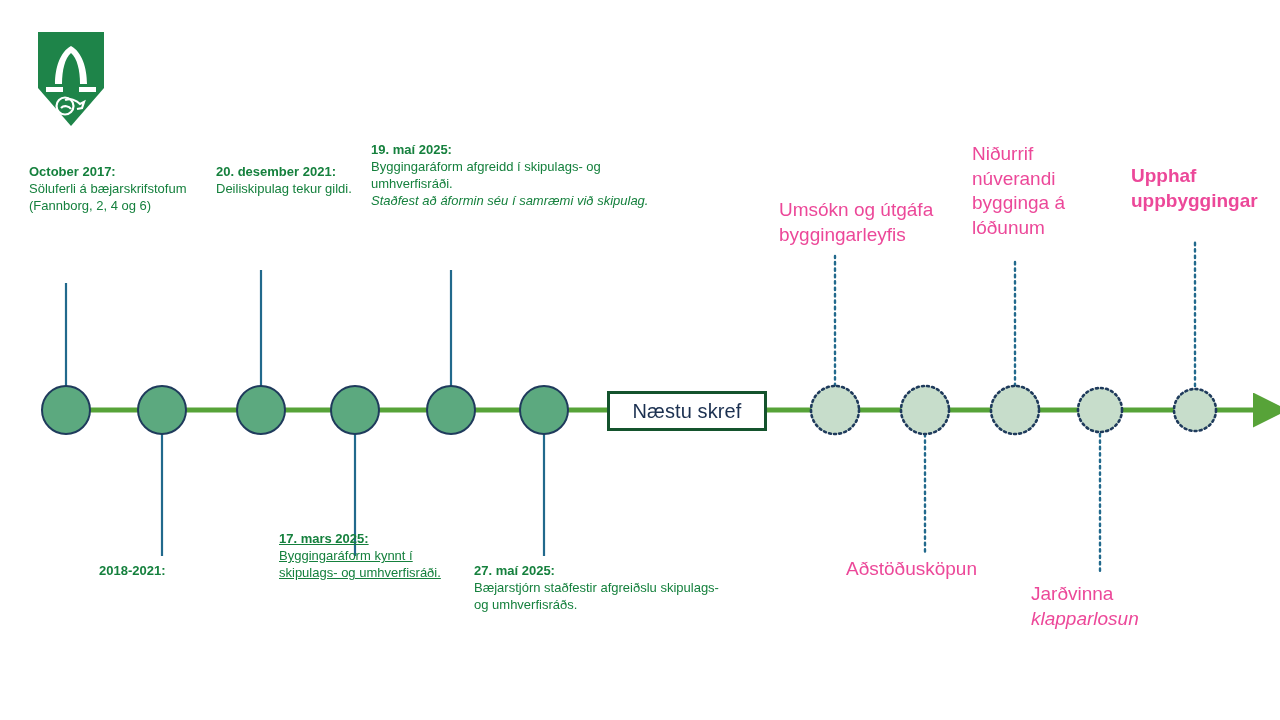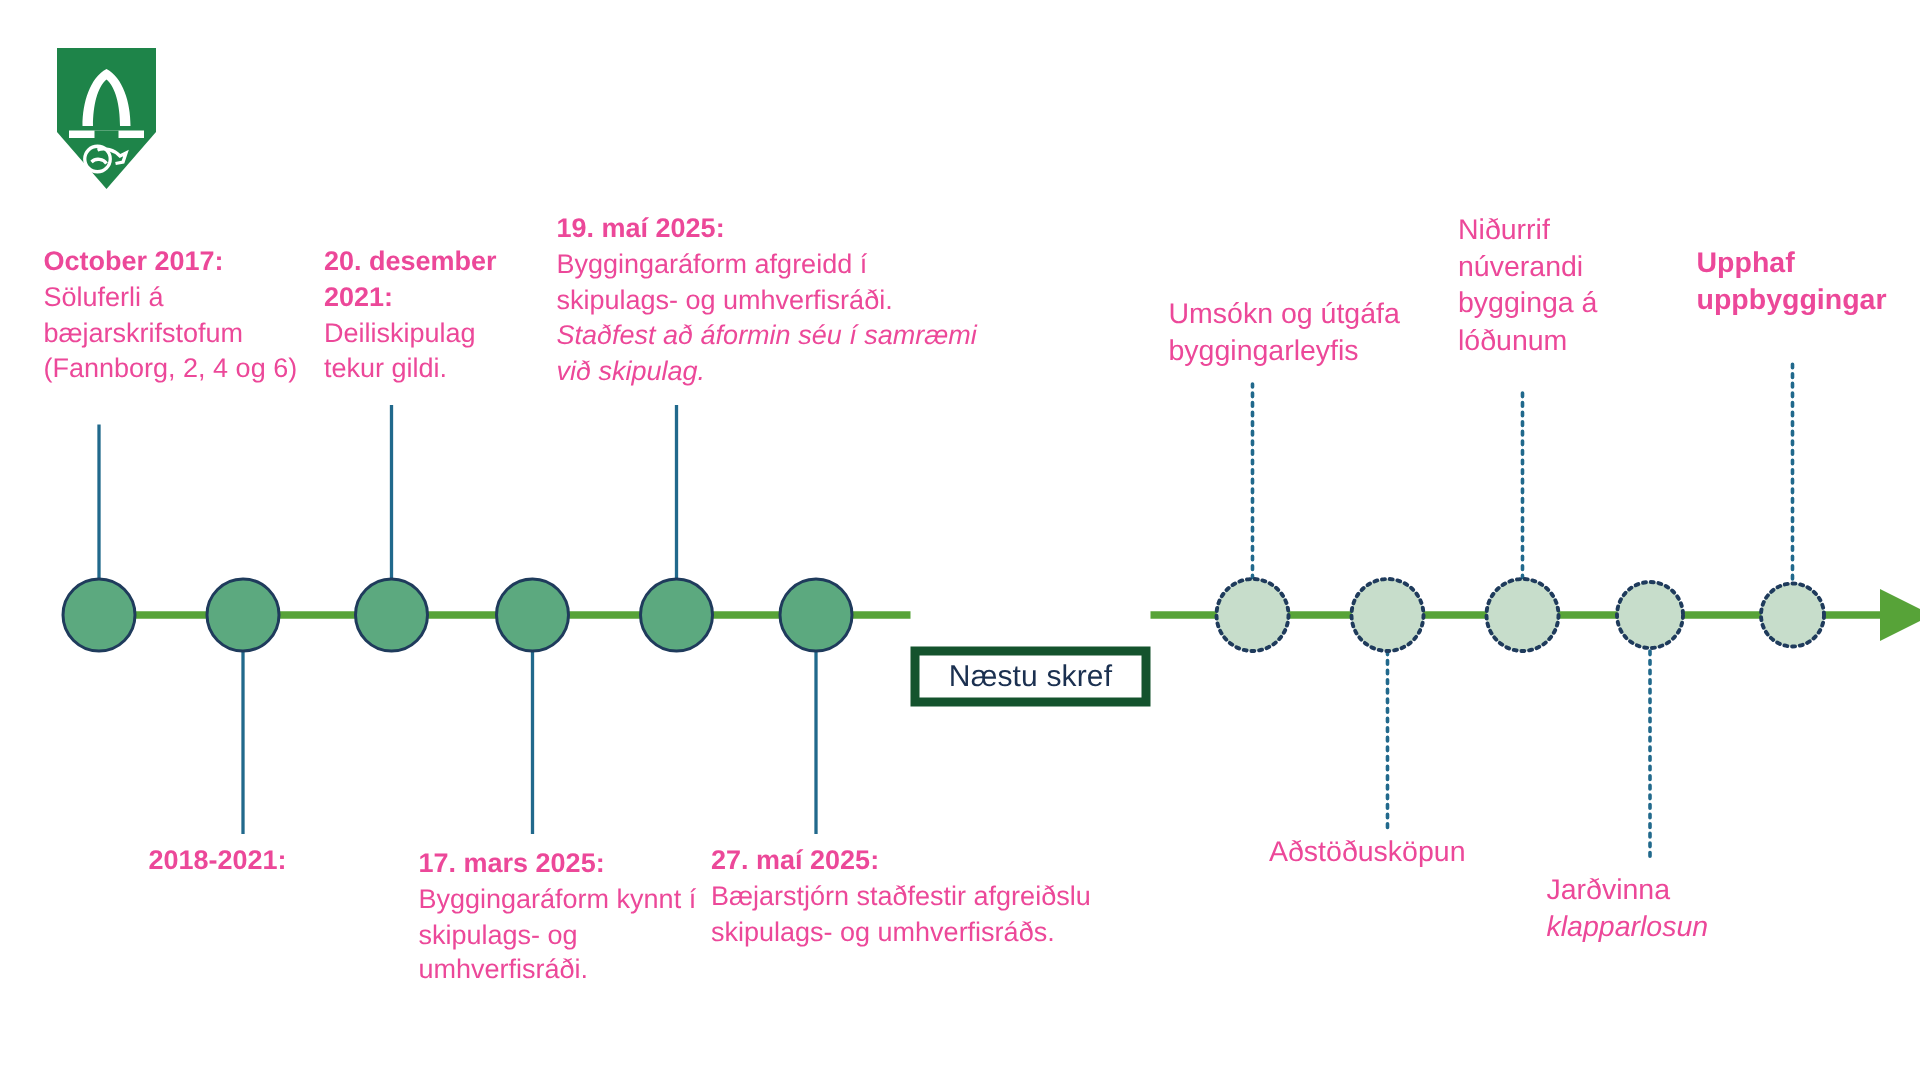--- a/index.html
+++ b/index.html
@@ -39,38 +39,37 @@
   }
   
   #next-steps-box {
     position: absolute;
     left: 607px;
     top: 391px;
     width: 160px;
     height: 40px;
     box-sizing: border-box;
     background: #ffffff;
-    border: 6px solid #14532d;
+    border: 3px solid #14532d;
     display: flex;
     align-items: center;
     justify-content: center;
-    margin-top: 40px;
   }
   #next-steps-box .chip-label {
     font-size: 20px;
     color: #1b3050;
     letter-spacing: 0.1px;
     white-space: nowrap;
   }
   
   .label {
     position: absolute;
-    font-size: 18px;
+    font-size: 13px;
     line-height: 1.32;
-    color: #ec4899;
+    color: #15803d;
   }
   .label .hl {
     font-weight: bold;
   }
   .label .it {
     font-style: italic;
   }
   .label.future {
     font-size: 19px;
     line-height: 1.3;
@@ -79,21 +78,21 @@
   .label.future-bold {
     font-weight: bold;
   }
 
   
   #lbl-a { left: 29px;  top: 163px; width: 178px; }
   #lbl-b { left: 216px; top: 163px; width: 138px; }
   #lbl-c { left: 371px; top: 141px; width: 284px; }
   
   #lbl-d { left: 99px;  top: 562px; width: 175px; }
-  #lbl-e { left: 279px; top: 564px; width: 195px; }
+  #lbl-e { left: 279px; top: 530px; width: 195px; text-decoration: underline; }
   #lbl-f { left: 474px; top: 562px; width: 260px; }
   
   #lbl-g { left: 737px;  top: 198px; width: 185px; margin-left: 42px; }
   #lbl-h { left: 972px;  top: 142px; width: 118px; }
   #lbl-i { left: 1131px; top: 164px; width: 150px; }
   
   #lbl-j { left: 846px;  top: 557px; width: 190px; }
   #lbl-k { left: 1031px; top: 582px; width: 150px; }
 </style>
 </head>

